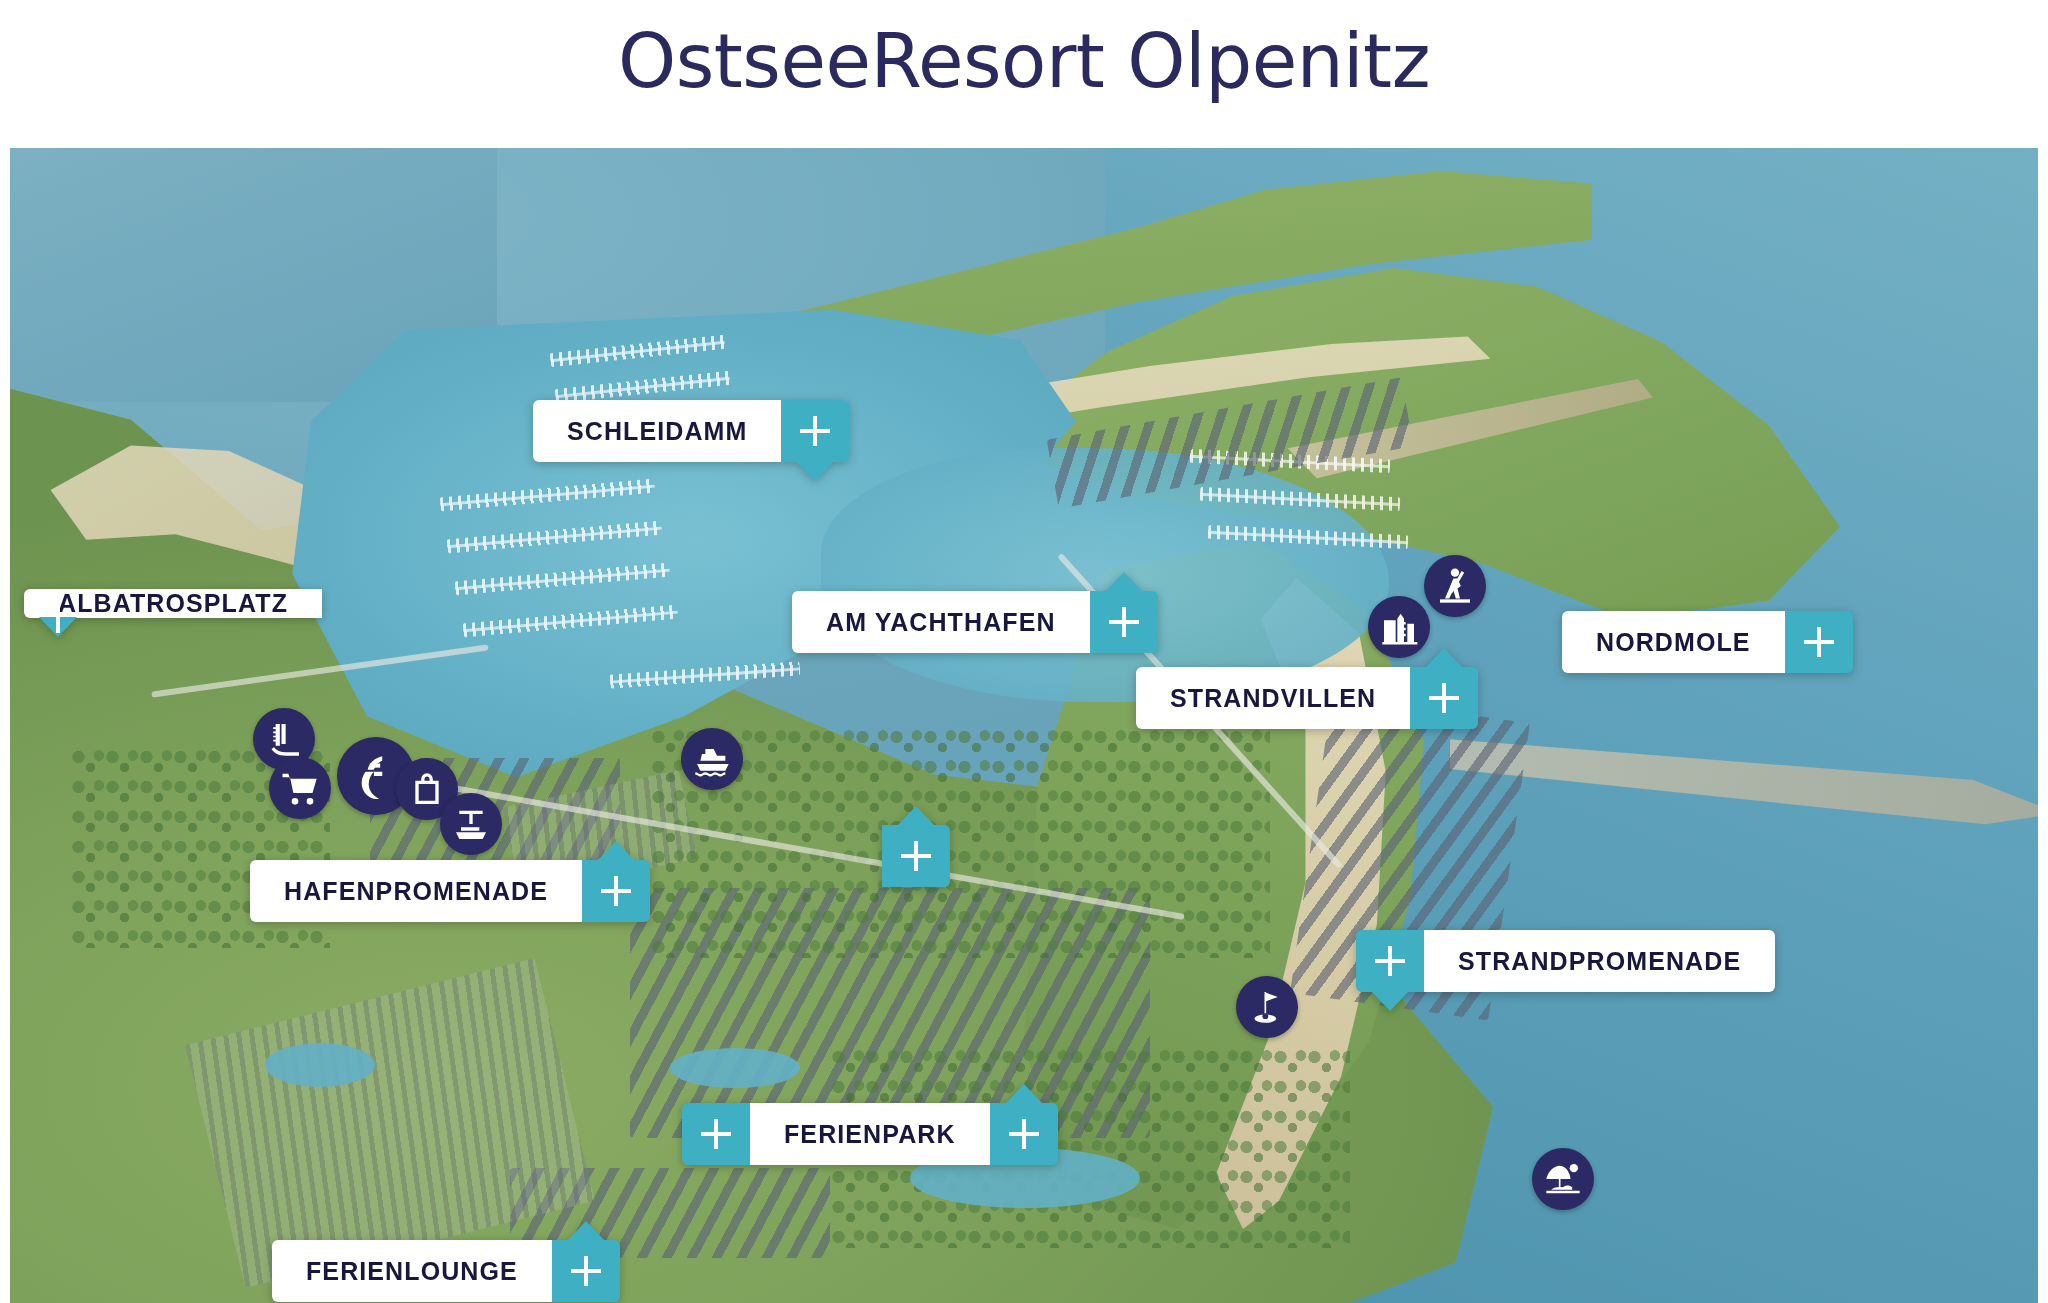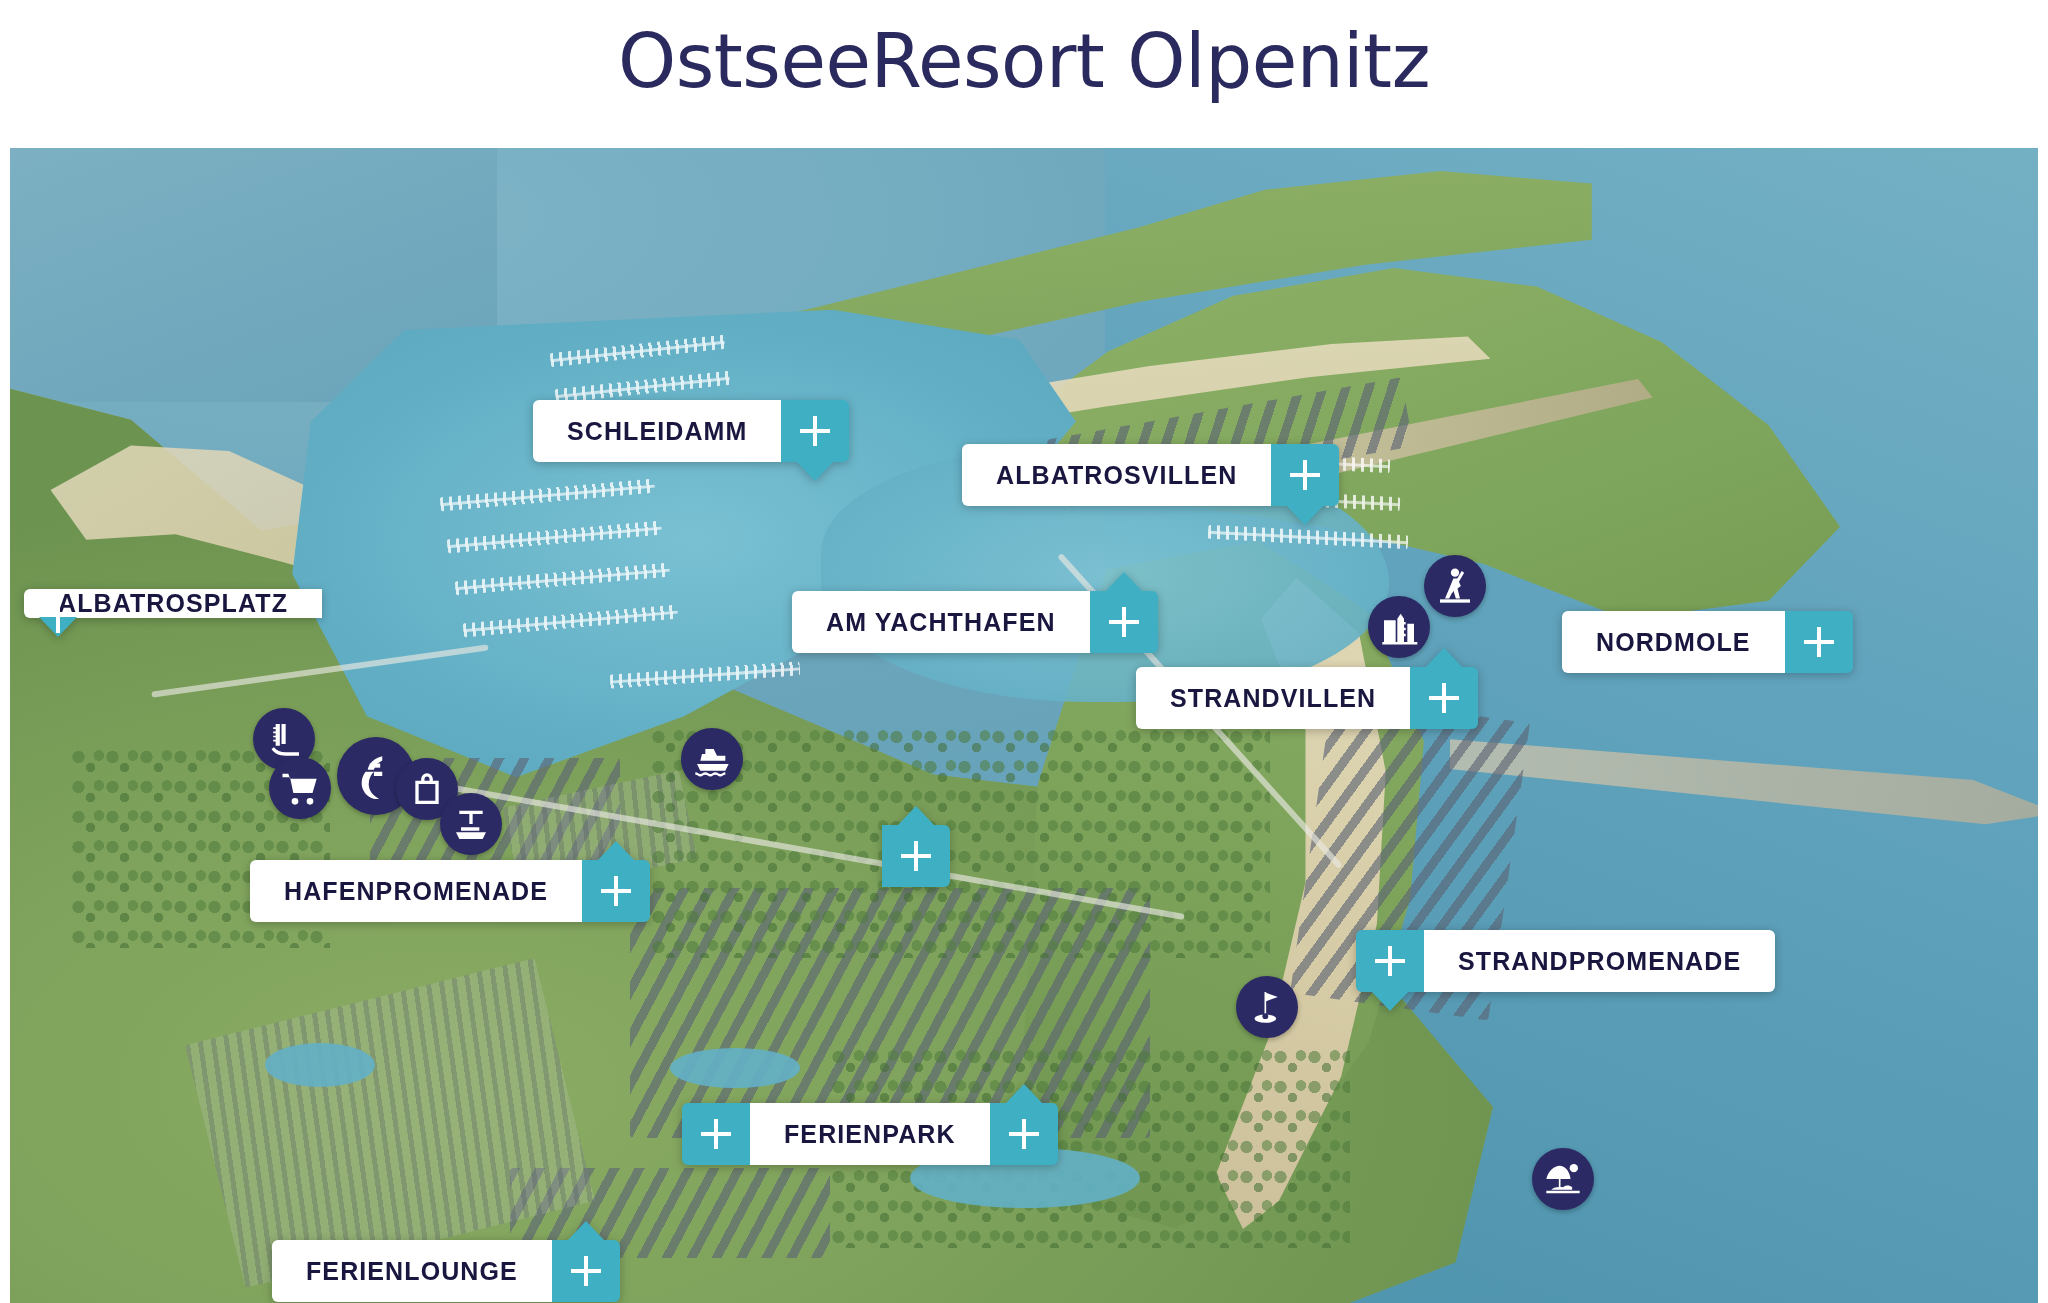--- a/index.html
+++ b/index.html
@@ -387,26 +387,20 @@
       </svg>
     </div>
 
     <div class="hotspot" style="left:523px; top:252px;justify-content:flex-end;">
       <div class="hs-text">SCHLEIDAMM</div>
       <div class="hs-plus">
           <span class="tail tail-down"></span>
         </div>
     </div>
 
-    <div class="hotspot" style="left:952px; top:296px;">
-      <div class="hs-text">ALBATROSVILLEN</div>
-      <div class="hs-plus">
-          <span class="tail tail-down"></span>
-        </div>
-    </div>
 
 
     <div class="hotspot" style="left:14px; top:441px;flex-direction:column;">
       <div class="hs-text">ALBATROSPLATZ</div>
       <div class="hs-plus">
           <span class="tail tail-down"></span>
         </div>
     </div>
 
     <div class="hotspot" style="left:1552px; top:463px;">

